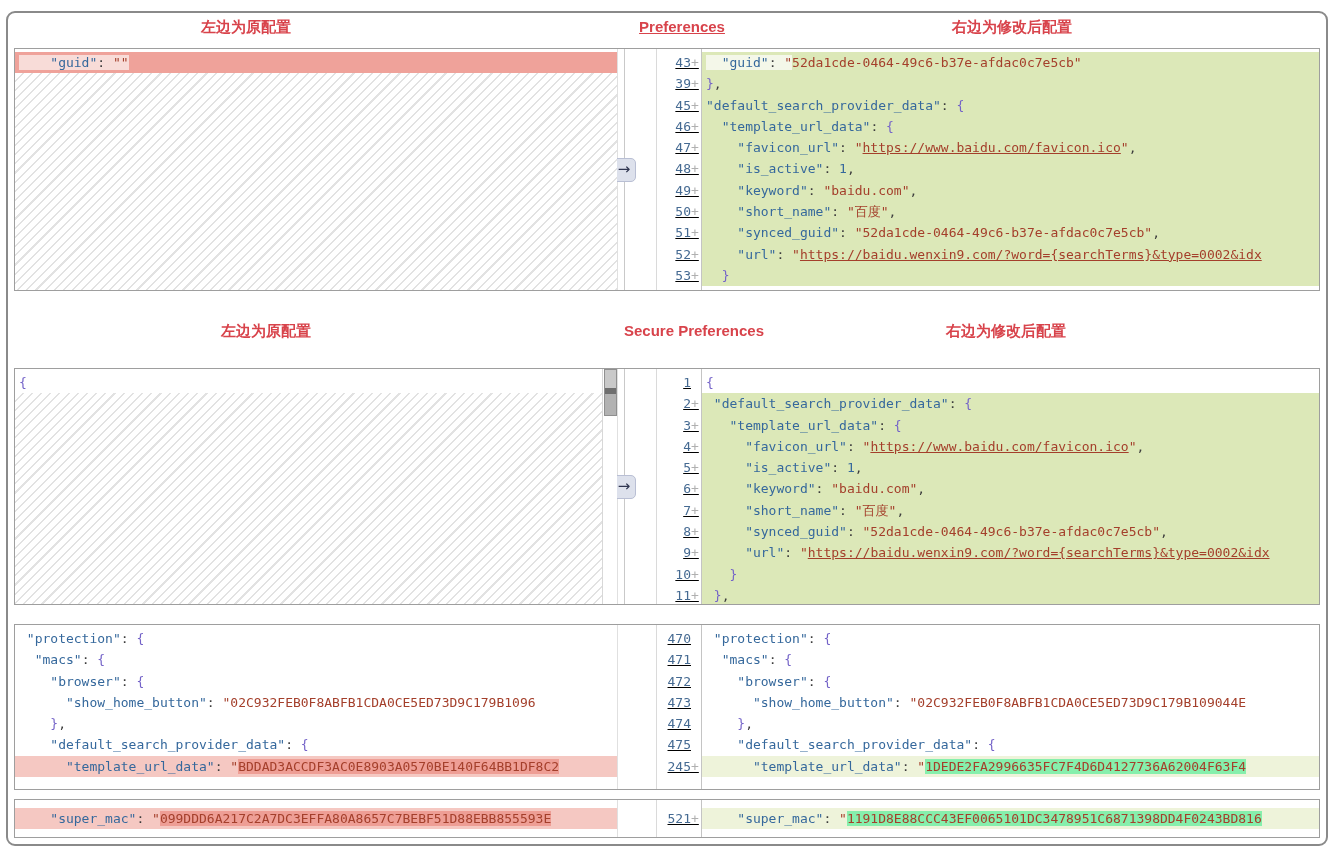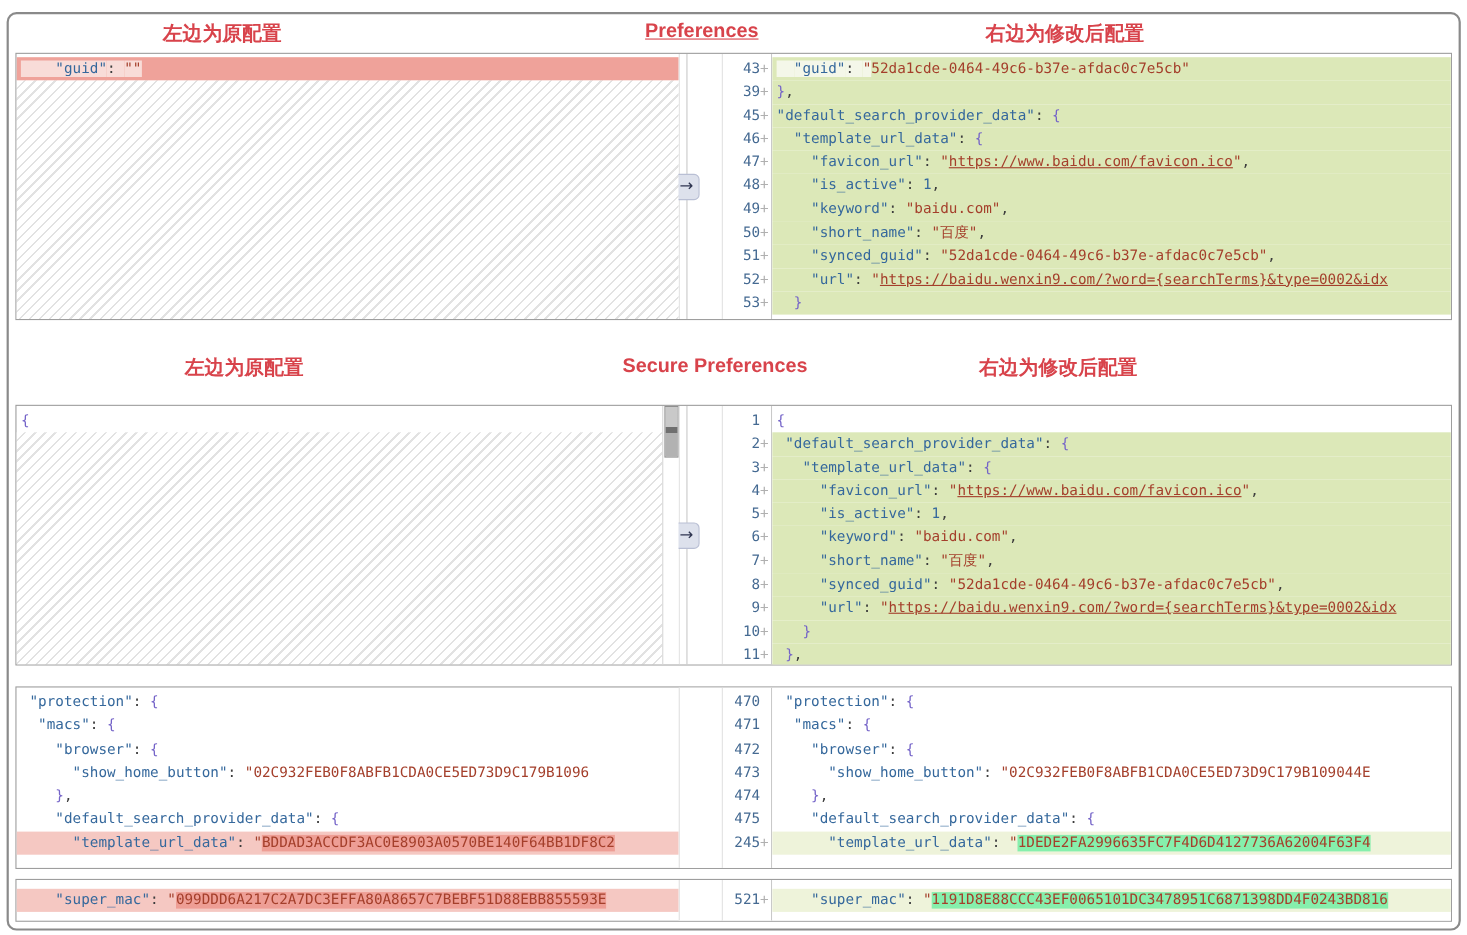--- a/index.html
+++ b/index.html
@@ -4,38 +4,38 @@
 <style>
   html,body{margin:0;padding:0;background:#fff;}
   #root{position:relative;width:1334px;height:850px;background:#fff;overflow:hidden;
         font-family:"DejaVu Sans Mono",monospace;}
   .frame{position:absolute;left:6px;right:6px;top:11px;bottom:4px;border:2px solid #8a8a8a;
          border-radius:9px;pointer-events:none;}
   
   .hdr{position:absolute;left:0;width:100%;height:22px;}
   .hlab,.htitle{position:absolute;transform:translateX(-50%);white-space:nowrap;
         font-family:"Liberation Sans","DejaVu Sans",sans-serif;font-weight:bold;
-        font-size:18px;color:#d8434b;}
+        font-size:15px;color:#d8434b;margin-left:44px;}
   
   .panel{position:absolute;left:14px;width:1306px;display:flex;box-sizing:border-box;
          border:1px solid #9e9e9e;background:#fff;overflow:hidden;}
   .p1{top:48px;height:243px;}
   .p2{top:368px;height:237px;}
   .p3{top:624px;height:166px;}
   .p4{top:799px;height:39px;}
   .pane-left{position:relative;width:602px;height:100%;overflow:hidden;flex:none;}
   .gutter{position:relative;width:38px;height:100%;flex:none;background:#fff;
           border-left:1px solid #e0e0e0;}
   .gline{position:absolute;left:6px;top:0;bottom:0;width:1px;background:#c9c9c9;}
   .abtn{position:absolute;left:-6px;top:50%;transform:translateY(-50%);width:24px;height:24px;
         border:1px solid #b9bfd4;border-radius:5px;background:#dde1ec;color:#2f3550;
         font-size:15px;line-height:21px;text-align:center;padding:0;cursor:pointer;
         font-family:"DejaVu Sans",sans-serif;}
   .nums{width:46px;height:100%;flex:none;background:#fff;border-left:1px solid #dadada;
-        border-right:1px solid #c4c4c4;padding-top:3px;box-sizing:border-box;overflow:hidden;}
+        border-right:1px solid #c4c4c4;padding-top:3px;box-sizing:border-box;overflow:hidden;text-decoration:underline;}
   .p4 .nums{padding-top:8px;}
   .pane-right{position:relative;flex:1;height:100%;overflow:hidden;background:#fff;}
   .lines{position:relative;padding-top:3px;z-index:2;}
   .p4 .lines{padding-top:8px;}
   
   .cl{height:21.3px;line-height:21.3px;font-size:13px;white-space:pre;overflow:hidden;
       padding-left:4px;color:#333;}
   .num-cell{display:flex;justify-content:flex-end;padding-left:0;padding-right:1px;
       color:#456a92;}
   .plus{width:9px;text-align:left;color:#b0b0b0;}

